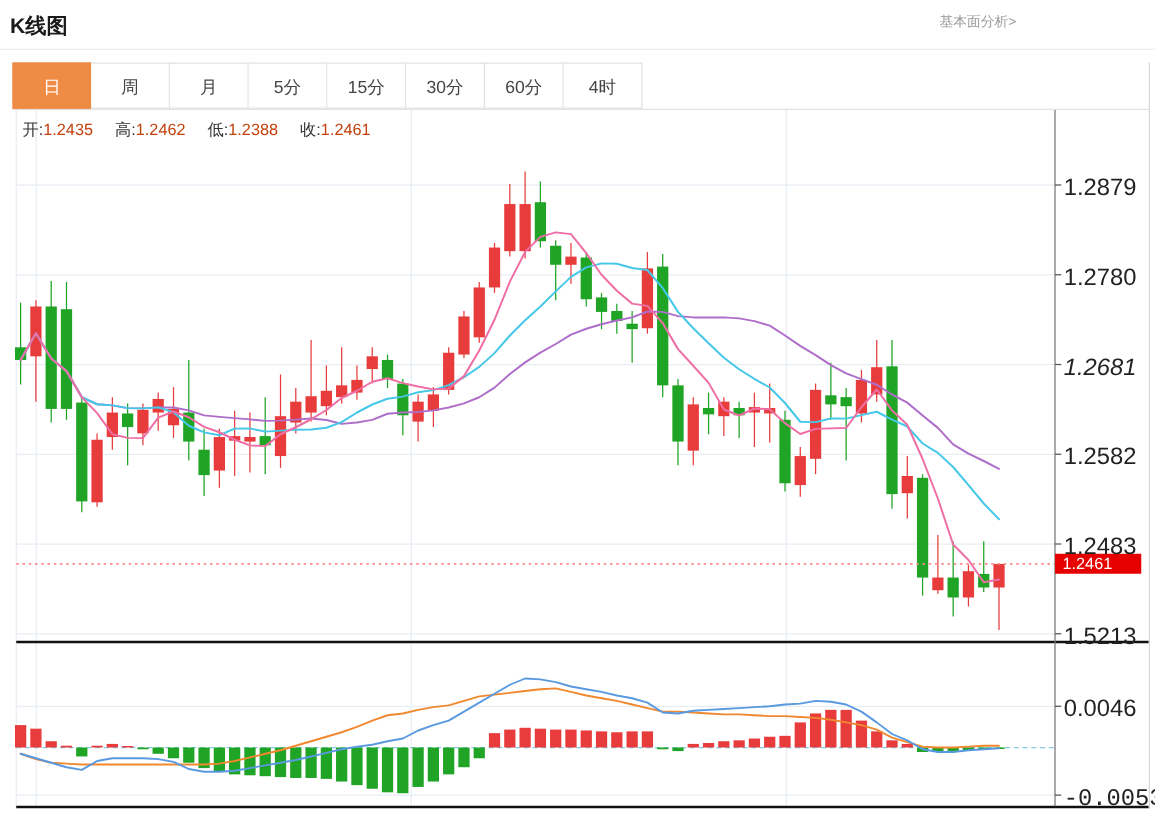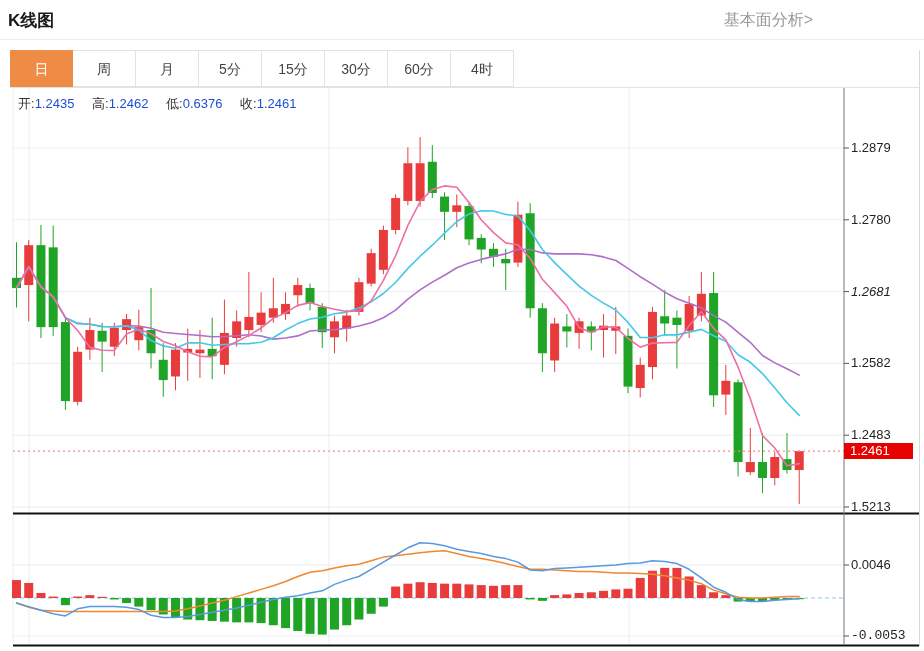--- a/index.html
+++ b/index.html
@@ -1,47 +1,47 @@
 <!DOCTYPE html>
 <html><head>
 <meta charset="utf-8">
 <style>
   * { margin:0; padding:0; box-sizing:border-box; }
   html,body { width:924px; height:651px; background:#fff; overflow:hidden;
               font-family:"Liberation Sans","DejaVu Sans",sans-serif; }
   #app { position:relative; width:820px; height:651px; background:#fff; }
 
   .page-title { position:absolute; left:8px; top:9px; font-size:17px; font-weight:bold; color:#1a1a1a; }
-  .fund-link  { position:absolute; right:7px; top:10px; font-size:16px; color:#999; cursor:pointer;text-align:center; }
+  .fund-link  { position:absolute; right:7px; top:10px; font-size:11px; color:#999; cursor:pointer;text-align:center; }
   .title-sep  { position:absolute; left:0; top:39px; width:924px; height:1px; background:#ececec; }
 
   .tabbar { position:absolute; left:10px; top:50px; width:910px; height:38px;
             display:flex; border-bottom:1px solid #e2e2e2; }
   .tab { width:63px; height:37px; line-height:36px; text-align:center; font-size:14px; color:#444;
          background:#fff; border:1px solid #e2e2e2; border-left:none; cursor:pointer; }
   .tab:first-child { border-left:1px solid #e2e2e2; }
   .tab.selected { background:#ee8b45; border-color:#ee8b45; color:#fff; }
 
   .legend-ohlc { position:absolute; left:18px; top:95px; font-size:13px; white-space:nowrap; }
   .legend-ma   { position:absolute; left:18px; top:114px; font-size:13px; white-space:nowrap; }
   .legend-macd { position:absolute; left:18px; top:521px; font-size:13px; white-space:nowrap; }
   .lbl  { color:#333; }
   .pair { margin-right:14px; }
-  .val-red    { color:#1d4ed8; }
+  .val-red    { color:#c2410c; }
   .ma5-c  { color:#ee5f9d; }
   .ma10-c { color:#2ec2dd; }
   .ma20-c { color:#a85ae0; }
   .diff-c { color:#4a90e2; }
   .dea-c  { color:#f39026; }
 
   .chart-right-border { position:absolute; left:919px; top:50px; width:1px; height:597px; background:#d9d9d9; }
 
   svg#chart { position:absolute; left:0; top:0; }
 
-  .axis-label { position:absolute; left:851px; width:66px; font-size:13px; color:#222; }
+  .axis-label { position:absolute; left:851px; width:66px; font-size:19px; color:#222; }
   .price-badge { position:absolute; left:844px; top:443px; width:69px; height:16px; background:#e60000;
                  color:#fff; font-size:13px; line-height:16px; padding-left:6px; }
 </style>
 </head>
 <body>
 
 <div id="app">
 
   <div class="page-title">K线图</div>
   <div class="fund-link">基本面分析&gt;</div>
@@ -282,21 +282,21 @@
       <line x1="844" y1="363.40000000000043" x2="849" y2="363.40000000000043" stroke="#555" stroke-width="1"></line>
       <line x1="844" y1="435.20000000000056" x2="849" y2="435.20000000000056" stroke="#555" stroke-width="1"></line>
       <line x1="844" y1="507.0000000000007" x2="849" y2="507.0000000000007" stroke="#555" stroke-width="1"></line>
       <line x1="844" y1="565.018" x2="849" y2="565.018" stroke="#555" stroke-width="1"></line>
       <line x1="844" y1="636.001" x2="849" y2="636.001" stroke="#555" stroke-width="1"></line>
     </svg>
 
   <div class="legend-ohlc">
     <span class="pair"><span class="lbl">开:</span><span class="val-red">1.2435</span></span>
     <span class="pair"><span class="lbl">高:</span><span class="val-red">1.2462</span></span>
-    <span class="pair"><span class="lbl">低:</span><span class="val-red">0.6376</span></span>
+    <span class="pair"><span class="lbl">低:</span><span class="val-red">1.2388</span></span>
     <span class="pair"><span class="lbl">收:</span><span class="val-red">1.2461</span></span>
   </div>
 
 
 
   <div class="price-badge">1.2461</div>
 
   <div class="chart-right-border"></div>
 <div class="axis-label" style="top: 140px;">1.2879</div>
     <div class="axis-label" style="top: 211.8px;">1.2780</div>

